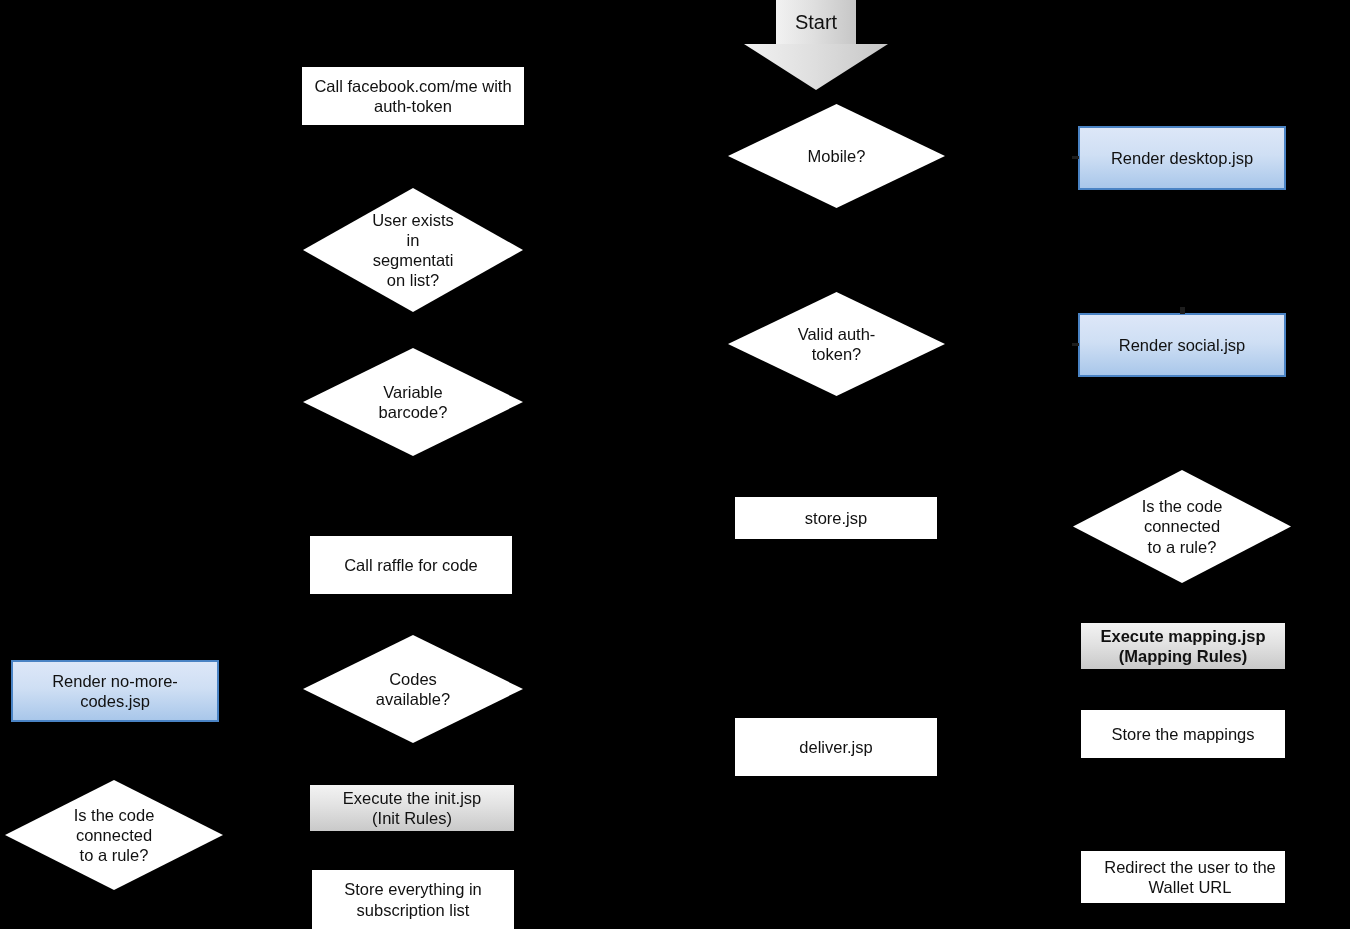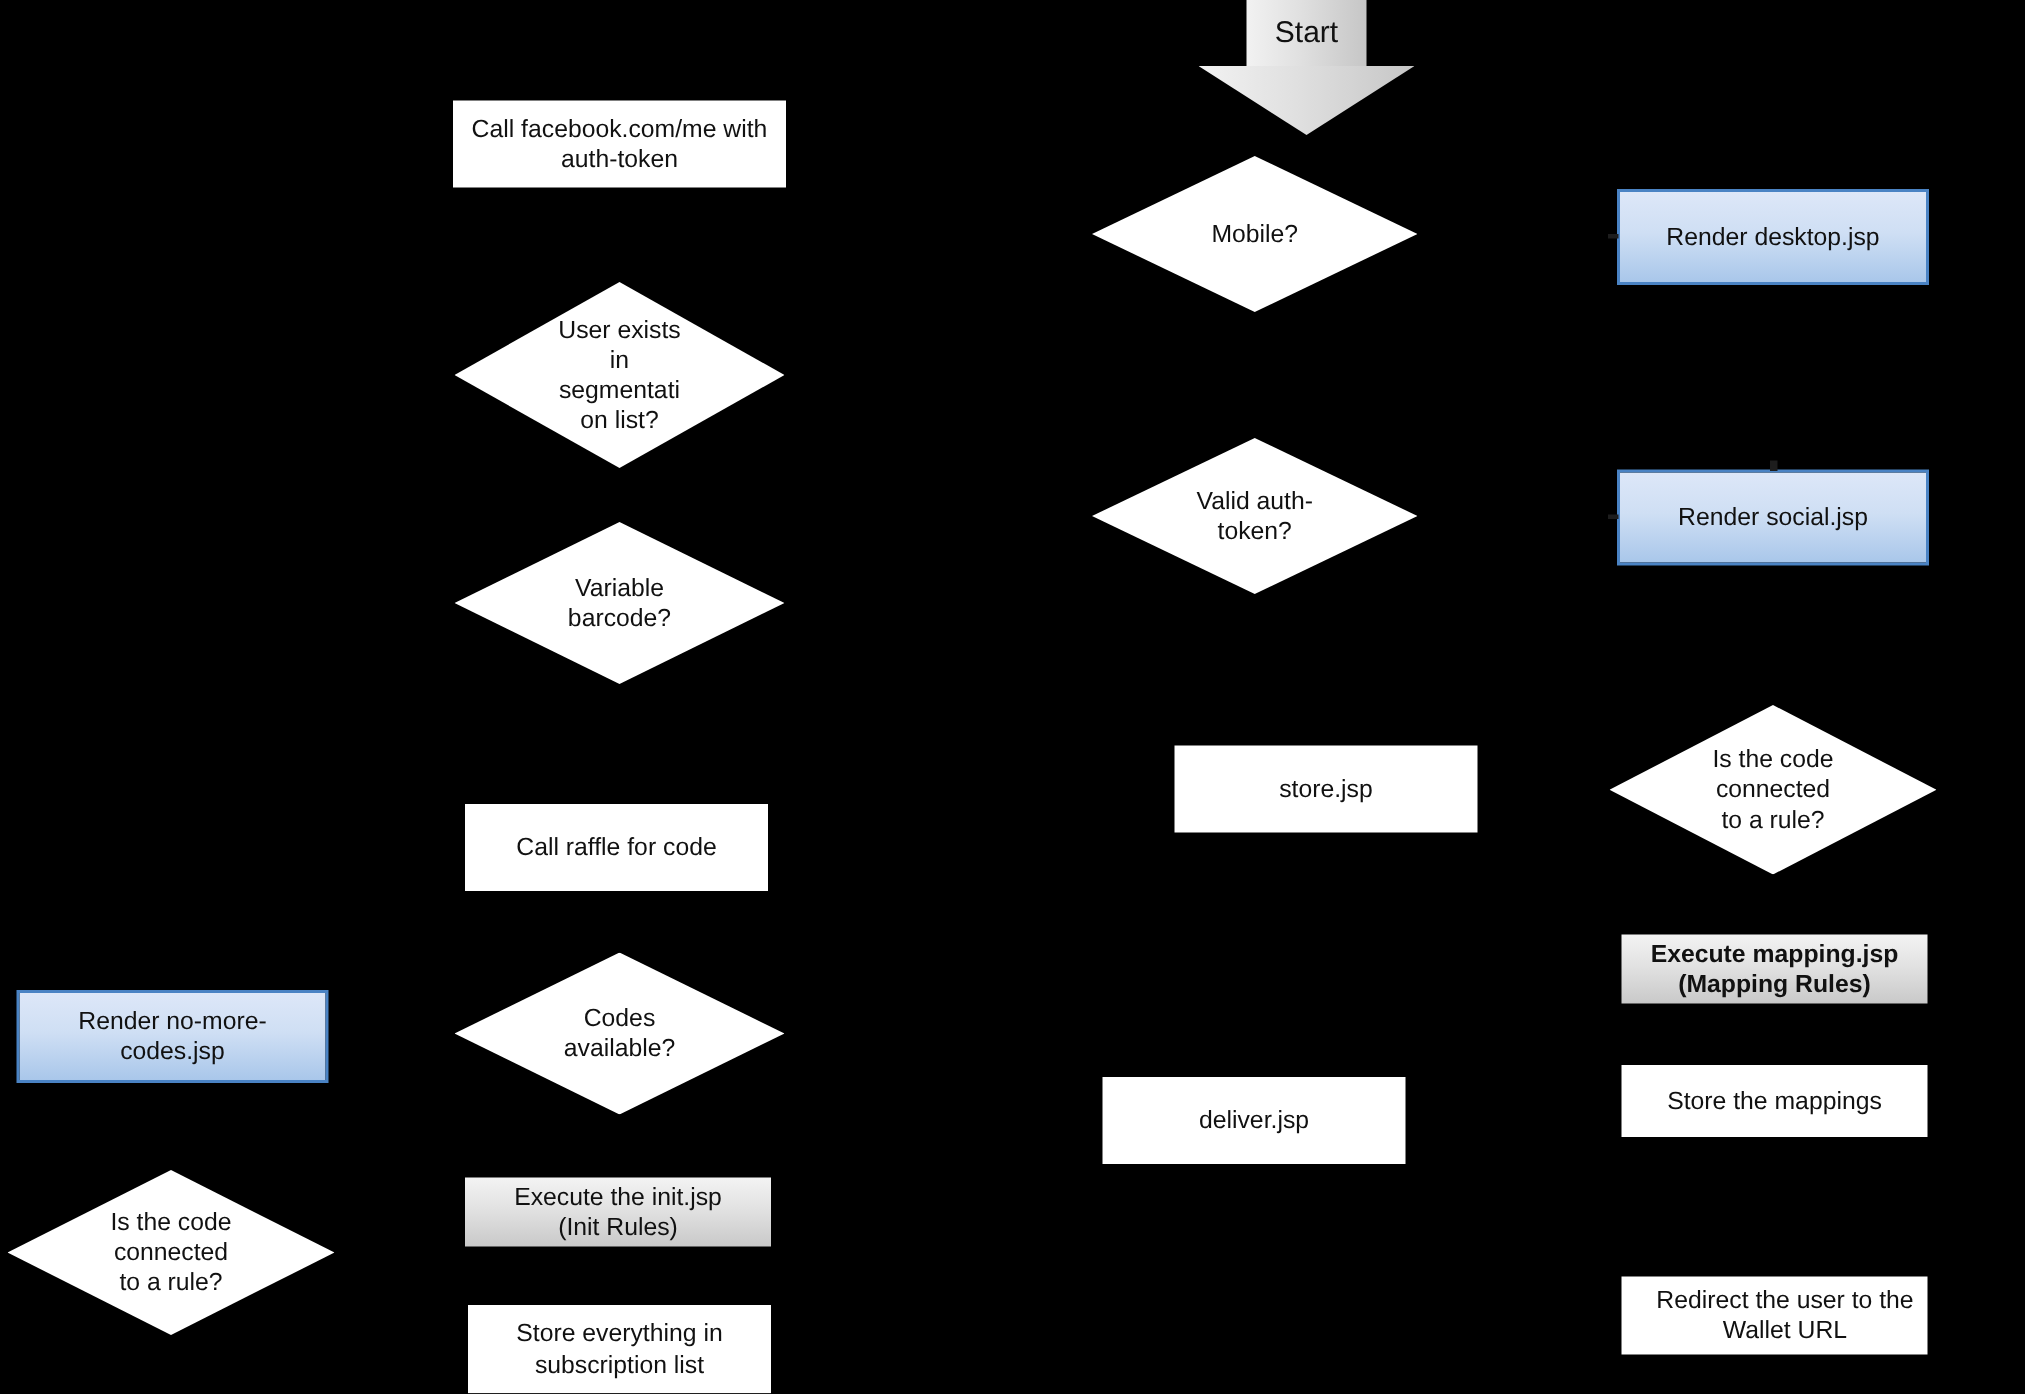--- a/index.html
+++ b/index.html
@@ -101,38 +101,38 @@
   .stub {
     position: absolute;
     background: #1d1d1d;
   }
 </style>
 </head>
 <body>
 
 <div id="canvas">
 
-  <div class="block-arrow" style="left:799px; top:0px; width:144px; height:90px;">
+  <div class="block-arrow" style="left:744px; top:0px; width:144px; height:90px;">
     <div class="shaft"></div>
     <div class="head"></div>
     <div class="alabel">Start</div>
   </div>
 
   <div class="node diamond" style="left:728px; top:104px; width:217px; height:104px;">
     <div class="dshape"></div>
     <div class="dlabel">Mobile?</div>
   </div>
 
   <div class="node diamond" style="left:728px; top:292px; width:217px; height:104px;">
     <div class="dshape"></div>
     <div class="dlabel">Valid auth-
 token?</div>
   </div>
 
-  <div class="node box-white" style="left:735px; top:497px; width:202px; height:58px;margin-left:48px;">
+  <div class="node box-white" style="left:735px; top:497px; width:202px; height:42px;">
     <span>store.jsp</span>
   </div>
 
   <div class="node box-white" style="left:735px; top:718px; width:202px; height:58px;">
     <span>deliver.jsp</span>
   </div>
 
   <div class="node box-white" style="left:302px; top:67px; width:222px; height:58px;">
     <span>Call facebook.com/me with
 auth-token</span>

